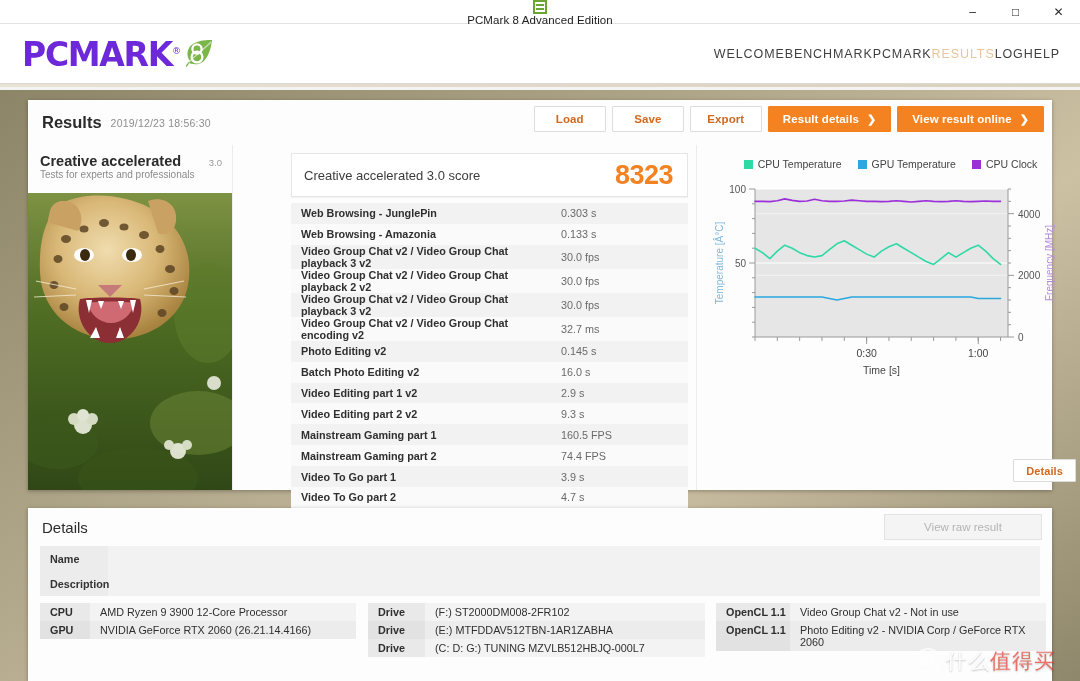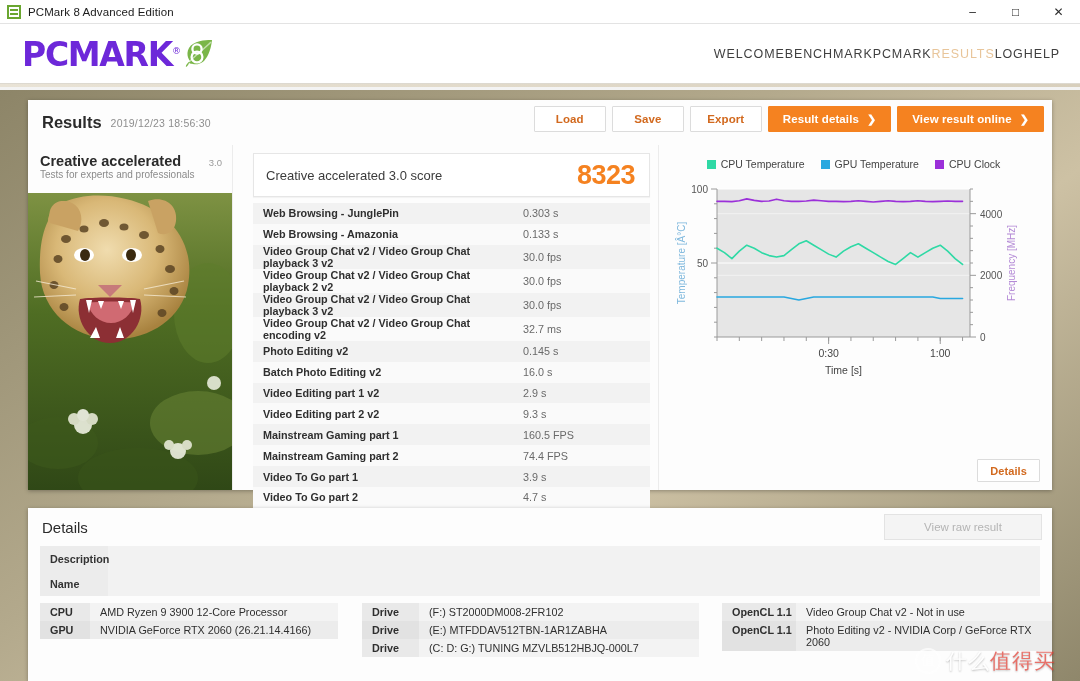--- a/index.html
+++ b/index.html
@@ -26,21 +26,21 @@
 
   
   #app-window{
     position:absolute; left:0; top:0; width:1080px; height:681px;
     background:#f3f3f3;
   }
 
   
   .titlebar{
     height:24px; background:#ffffff; display:flex; align-items:center;
-    border-bottom:1px solid #e3e3e3; position:relative;
+    border-bottom:1px solid #e3e3e3; position:relative;flex-direction:column;
   }
   .tb-icon{ width:14px;height:14px;margin-left:7px;margin-right:7px;
     border:2px solid #6aa630; background:#fff; position:relative; flex:none;}
   .tb-icon::before,.tb-icon::after{content:"";position:absolute;left:1px;right:1px;height:2px;background:#6aa630;}
   .tb-icon::before{top:2px}.tb-icon::after{top:6px}
   .tb-title{ font-size:11.5px; color:#1c1c1c; letter-spacing:.1px;}
   .tb-controls{ position:absolute; right:0; top:0; height:24px; display:flex; }
   .tb-btn{ width:43px;height:24px;display:flex;align-items:center;justify-content:center;
     font-size:12px;color:#2b2b2b; }
 
@@ -91,21 +91,21 @@
   .results-actions{ position:absolute; right:8px; top:6px; display:flex; gap:6px; }
   .btn{
     height:26px; min-width:72px; padding:0 14px; display:flex;align-items:center;justify-content:center;
     font-size:11.5px; font-weight:bold; border:1px solid #dcdcdc; background:#fff;
     color:#d2691e; cursor:pointer; border-radius:1px; letter-spacing:.1px;
   }
   .btn.primary{ background:#f58220; border-color:#f58220; color:#fff; }
   .btn.primary .chev{ margin-left:8px; font-size:11px; }
 
   
-  .results-body{ display:flex; height:345px; }
+  .results-body{ display:flex; height:345px;gap:38px; }
   .sidepanel{ width:205px; flex:none; border-right:1px solid #ececec; position:relative; }
   .sp-head{ padding:8px 10px 9px 12px; }
   .sp-title{ font-size:14.5px; font-weight:bold; color:#2b2b2b; display:flex; align-items:baseline; }
   .sp-ver{ margin-left:auto; font-size:9.5px; color:#9a9a9a; font-weight:normal; }
   .sp-sub{ font-size:10px; color:#8b8b8b; margin-top:0; }
   .sp-photo{
     position:absolute; left:0; right:0; top:48px; bottom:0; overflow:hidden;
     background:#4b5a1e;
   }
   .sp-photo svg{ position:absolute; left:0; top:0; }
@@ -144,21 +144,21 @@
   .rawbtn{
     position:absolute; right:10px; top:6px; height:26px; width:158px;
     display:flex;align-items:center;justify-content:center;
     font-size:11.5px; color:#b4b4b4; background:#f4f4f4; border:1px solid #e3e3e3; cursor:default;
   }
   table.nd{ width:calc(100% - 24px); margin:0 12px; border-collapse:collapse; table-layout:fixed; }
   table.nd td{ height:25px; font-size:10.8px; color:#333; padding-left:10px; }
   table.nd td.k{ width:68px; font-weight:bold; background:#ececec; }
   table.nd td.v{ background:#f2f2f2; }
 
-  .hwgrid{ display:flex; margin:7px 0 0 12px; gap:16px;justify-content:center; }
+  .hwgrid{ display:flex; margin:7px 6px 0 12px; gap:4px;justify-content:center; }
   .hwcol{ flex:1; }
   .hwcol.c2{ flex:0 0 337px; margin-left:8px; }
   .hwcol.c3{ flex:0 0 330px; margin-left:7px; }
   table.hw{ width:100%; border-collapse:collapse; table-layout:fixed; }
   table.hw td{ font-size:10.8px; color:#2f2f2f; padding:3px 0 3px 10px; vertical-align:top; }
   table.hw td.k{ width:50px; font-weight:bold; background:#e9e9e9; white-space:nowrap; }
   table.hw.w2 td.k{ width:57px; }
   table.hw.w3 td.k{ width:74px; }
   table.hw td.v{ background:#f3f3f3; }
   table.hw tr:nth-child(even) td.v{ background:#ececec; }
@@ -493,25 +493,25 @@
     </div>
 
     <div class="details-card">
       <div class="details-head">
         <div class="details-title">Details</div>
         <div class="rawbtn">View raw result</div>
       </div>
       <table class="nd">
         <tbody>
             <tr>
-              <td class="k">Description</td>
+              <td class="k">Name</td>
               <td class="v"></td>
             </tr>
             <tr>
-              <td class="k">Name</td>
+              <td class="k">Description</td>
               <td class="v"></td>
             </tr>
           </tbody>
       </table>
       <div class="hwgrid">
         <div class="hwcol c1">
           <table class="hw w1">
               <tbody>
                 <tr>
                   <td class="k">CPU</td>

